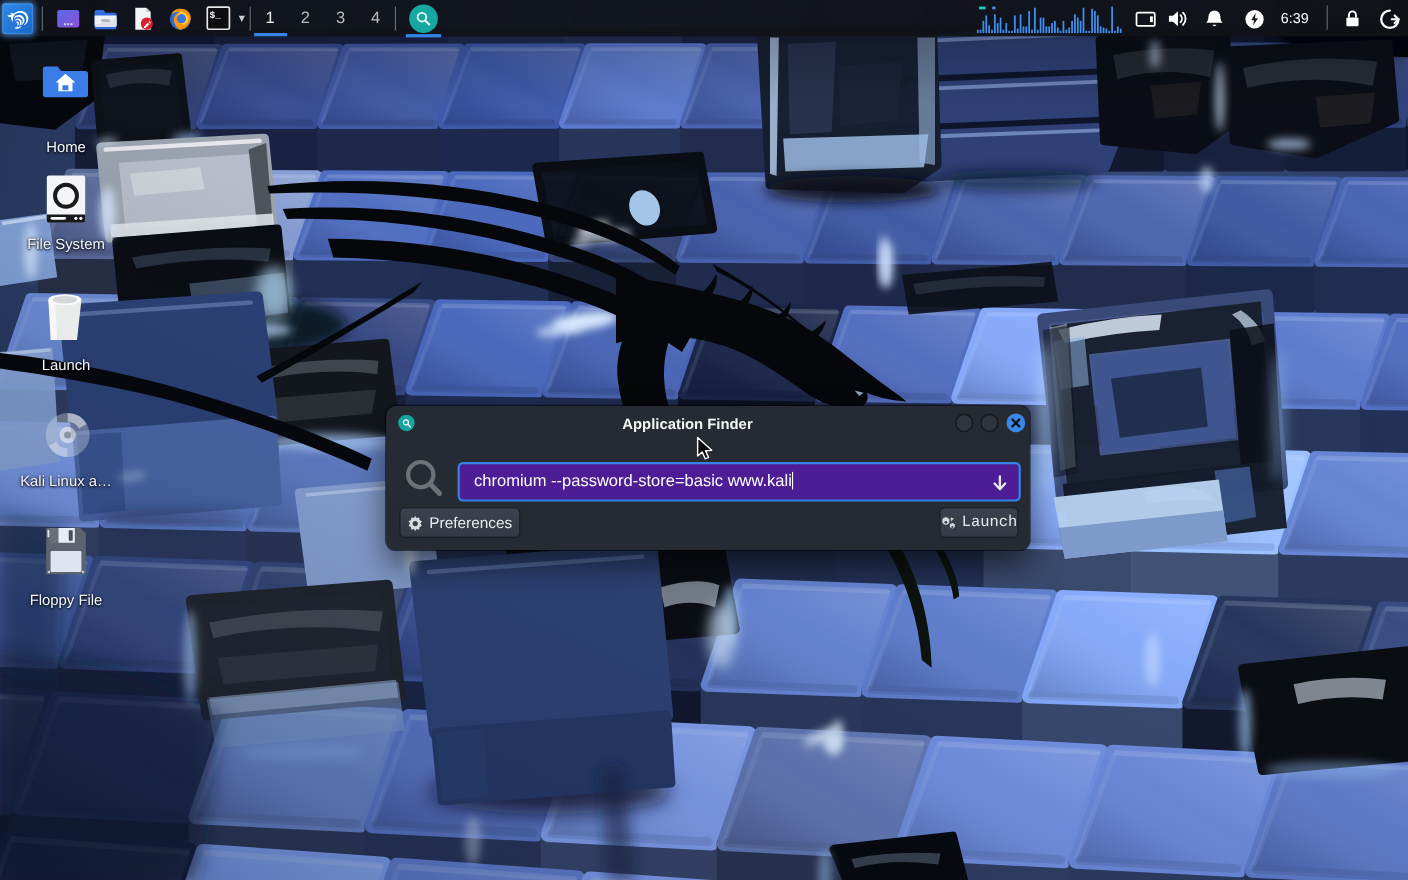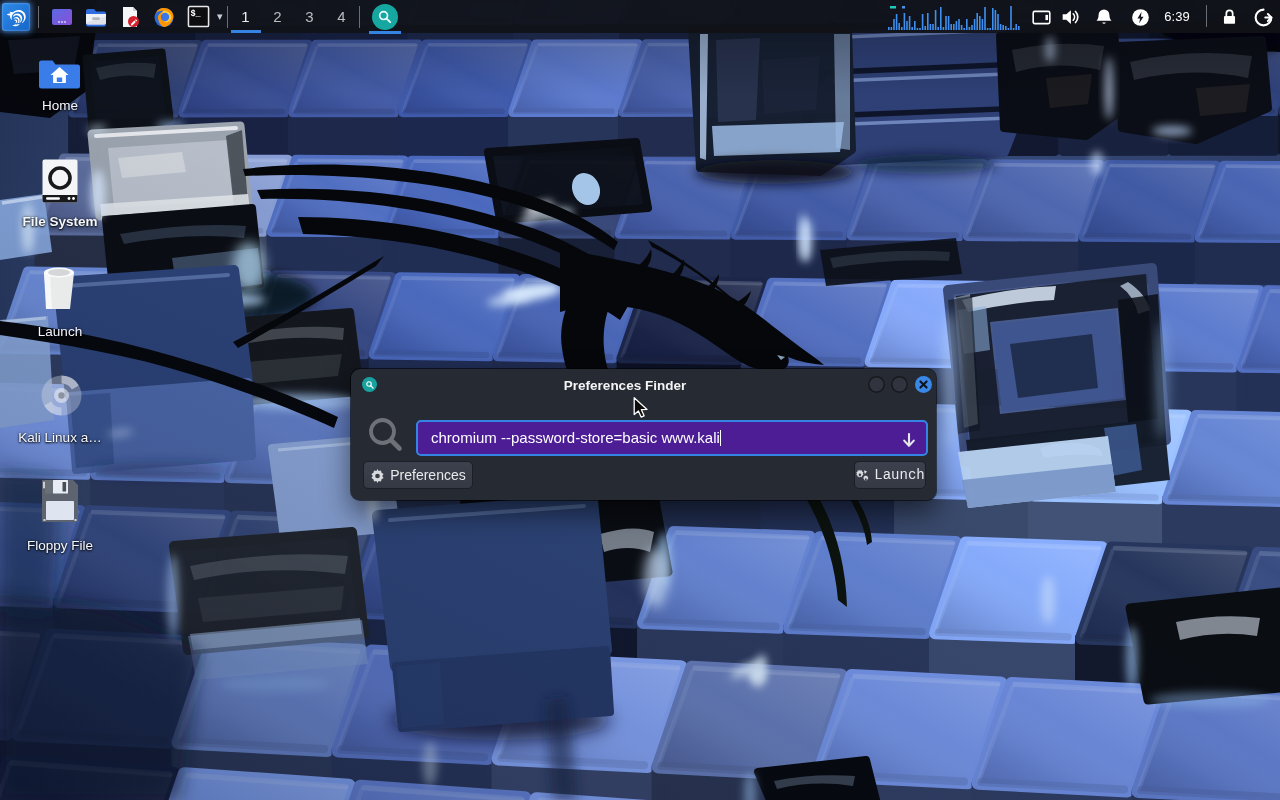--- a/index.html
+++ b/index.html
@@ -1164,31 +1164,31 @@
     <path d="M12,3 a9,9 0 1 0 9,9" fill="none" stroke="#fff" stroke-width="2.4" stroke-linecap="round"></path>
     <path d="M21,12 h-7 M17,8 l4,4 -4,4" stroke="#fff" stroke-width="2.2" fill="none" stroke-linecap="round" stroke-linejoin="round"></path>
   </svg>
       </div>
 </div>
 
 <div class="dico" style="left:38px; top:59px;"><svg width="43" height="30" viewBox="0 0 43 30">
   <path d="M1,4 a2.5,2.5 0 0 1 2.5,-2.5 h11 l3,4 h22 a2.5,2.5 0 0 1 2.5,2.5 v19 a2.5,2.5 0 0 1 -2.5,2.5 h-36 a2.5,2.5 0 0 1 -2.5,-2.5 Z" fill="#3b7de8"></path>
   <path d="M21.5,8 l-9,8 h2.6 v8 h12.8 v-8 h2.6 Z M18.8,23 v-4.6 h5.4 V23 Z" fill="#fff"></path>
 </svg></div>
-<div class="dlbl" style="top:98px;">Home</div>
+<div class="dlbl" style="top:126px;">Home</div>
 
 <div class="dico" style="left:42px; top:159px;"><svg width="36" height="44" viewBox="0 0 36 44">
   <rect x="0.5" y="0.5" width="35" height="43" rx="2" fill="#f4f5f7"></rect>
   <circle cx="18" cy="19" r="10" fill="none" stroke="#17191d" stroke-width="3.6"></circle>
   <path d="M0.5,36 h35 v5.5 a2,2 0 0 1 -2,2 h-31 a2,2 0 0 1 -2,-2 Z" fill="#17191d"></path>
   <rect x="4" y="38.2" width="14" height="2.6" rx="1.3" fill="#fff"></rect>
   <circle cx="27" cy="39.5" r="1.4" fill="#fff"></circle>
         <circle cx="31.5" cy="39.5" r="1.4" fill="#fff"></circle>
 </svg></div>
-<div class="dlbl" style="top:214px;font-weight:bold;">File System</div>
+<div class="dlbl" style="top:214px;">File System</div>
 
 <div class="dico" style="left:40px; top:265px;"><svg width="38" height="45" viewBox="0 0 38 45">
   <path d="M4,8 h30 l-4,36 h-22 Z" fill="#e9eaea"></path>
   <path d="M4,8 h6 l2,36 h-6 Z" fill="#f6f7f7"></path>
   <ellipse cx="19" cy="7.5" rx="15" ry="5" fill="#fafbfb"></ellipse>
   <ellipse cx="19" cy="7.5" rx="11" ry="3.4" fill="#d4d6d8"></ellipse>
 </svg></div>
 <div class="dlbl" style="top:324px;">Launch</div>
 
 <div class="dico" style="left:41px; top:374px;"><svg width="41" height="43" viewBox="0 0 41 43">
@@ -1214,21 +1214,21 @@
 
 <div id="dlg">
   <div id="dlg-title">
     <div class="ticon">
           <svg width="10" height="10" viewBox="0 0 16 16">
       <circle cx="6.4" cy="6.4" r="3.6" fill="none" stroke="#fff" stroke-width="1.8"></circle>
       <line x1="9.2" y1="9.2" x2="13" y2="13" stroke="#fff" stroke-width="2" stroke-linecap="round"></line>
     </svg>
         </div>
     <div class="ttext">
-          <span>Preferences Finder</span>
+          <span>Application Finder</span>
         </div>
   </div>
 </div>
 <div class="wbtn" style="left:868px; background:#30343e; box-shadow:inset 0 0 0 1.5px #16181d;"></div>
 <div class="wbtn" style="left:891px; background:#30343e; box-shadow:inset 0 0 0 1.5px #16181d;"></div>
 <div class="wbtn" style="left:915px; background:#3988e8;">
   <svg width="17" height="17" viewBox="0 0 17 17">
         <path d="M5.4,5.4 L11.6,11.6 M11.6,5.4 L5.4,11.6" stroke="#10131a" stroke-width="2.1" stroke-linecap="round"></path>
       </svg>
 </div>

